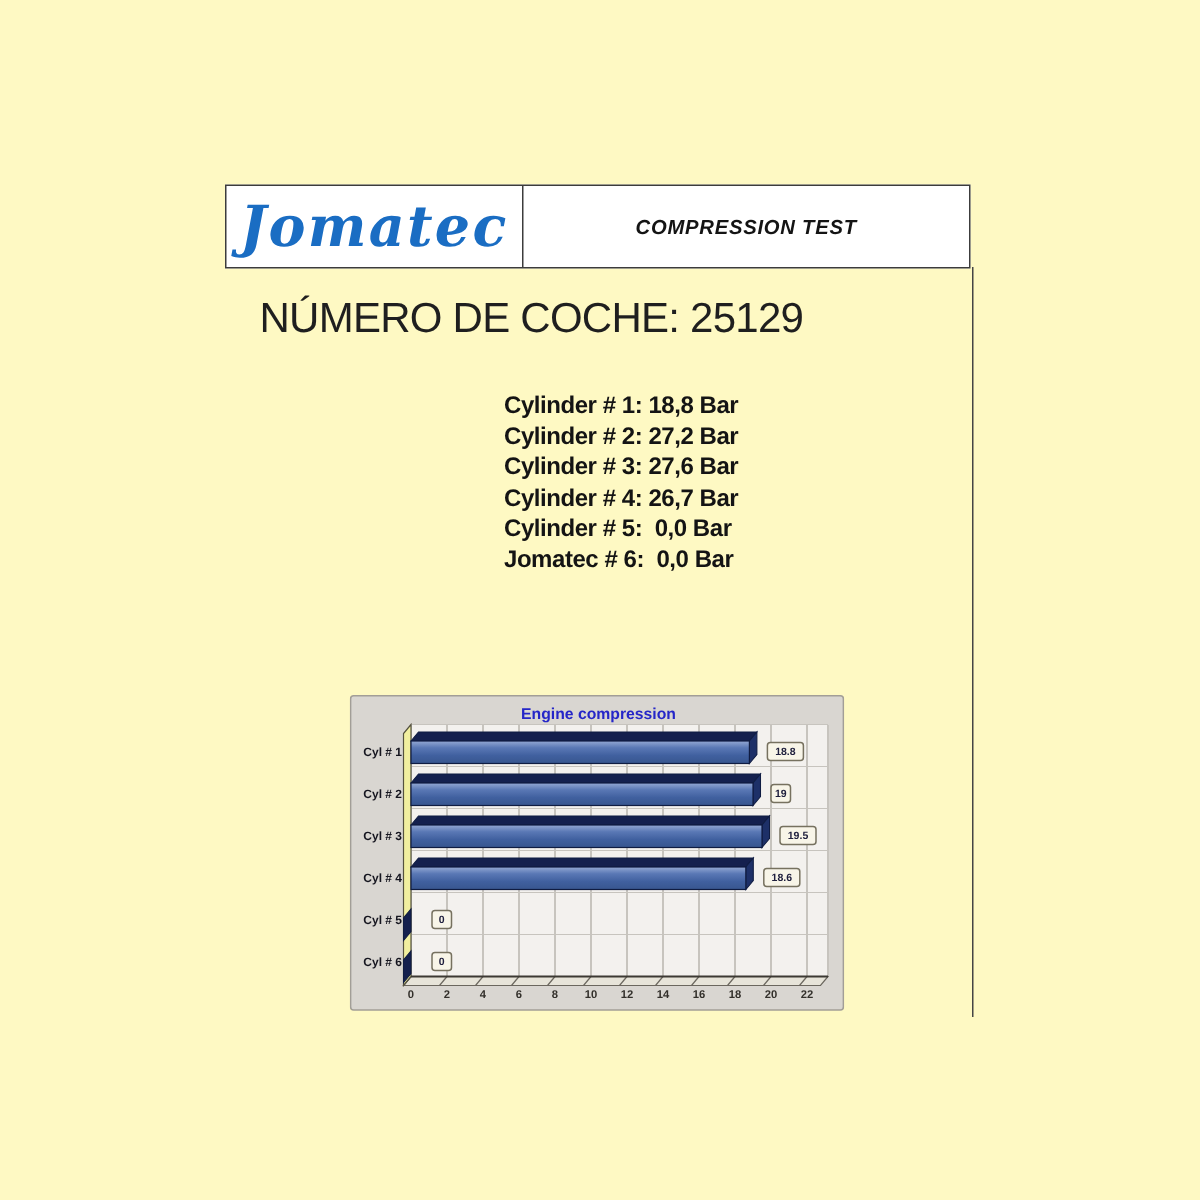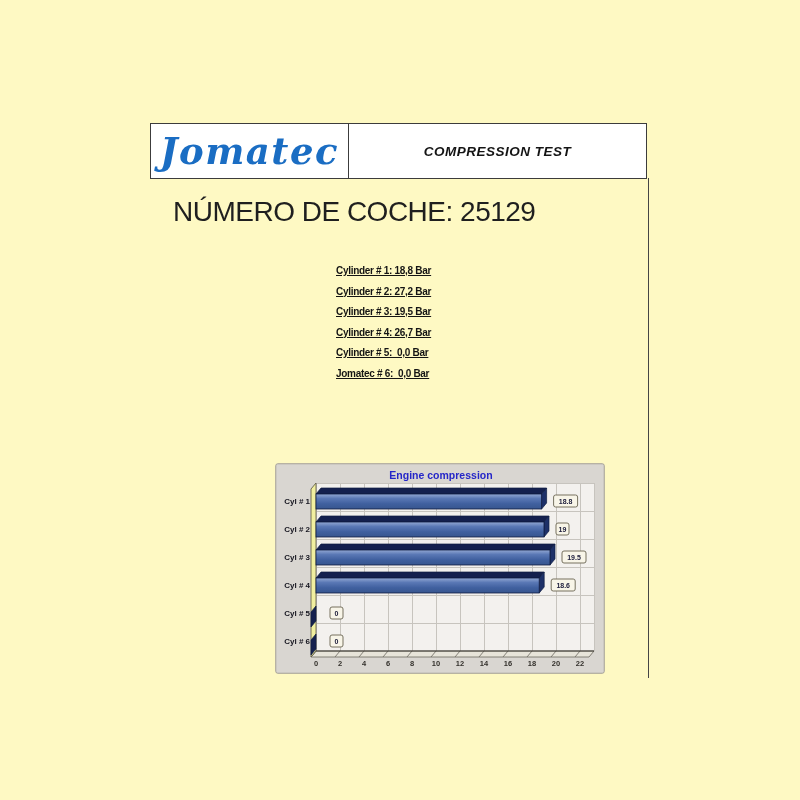--- a/index.html
+++ b/index.html
@@ -26,24 +26,24 @@
   .vline {
     position:absolute; left:647.5px; top:178px; width:1.5px; height:500px;
     background:#454545;
   }
   .car-number {
     position:absolute; left:157px; top:196px; font-size:28px;
     color:#1f1f1f; letter-spacing:-0.5px; white-space:pre;margin-left:16px;
   }
   .readings { position:absolute; left:336px; top:261px; }
   .reading {
-    font-size:10px; font-weight:bold; color:#141414;
-    line-height:20.5px; letter-spacing:-0.3px; white-space:pre;text-decoration:underline;
+    font-size:16px; font-weight:bold; color:#141414;
+    line-height:20.5px; letter-spacing:-0.3px; white-space:pre;
   }
-  .chart { position:absolute; left:233px; top:463px; width:330px; height:211px;margin-left:42px; }
+  .chart { position:absolute; left:233px; top:463px; width:330px; height:211px; }
   .chart svg { display:block; }
 </style>
 </head>
 <body>
 
 <div class="page">
 
   <div class="header-box">
     <div class="logo-cell">
       <span class="logo">Jomatec</span>
@@ -53,21 +53,21 @@
     </div>
   </div>
 
   <div class="vline"></div>
 
   <div class="car-number">NÚMERO DE COCHE: 25129</div>
 
   <div class="readings">
     <div class="reading">Cylinder # 1: 18,8 Bar</div>
     <div class="reading">Cylinder # 2: 27,2 Bar</div>
-    <div class="reading">Cylinder # 3: 19,5 Bar</div>
+    <div class="reading">Cylinder # 3: 27,6 Bar</div>
     <div class="reading">Cylinder # 4: 26,7 Bar</div>
     <div class="reading">Cylinder # 5:  0,0 Bar</div>
     <div class="reading">Jomatec # 6:  0,0 Bar</div>
   </div>
 
   <div class="chart" id="chart">
       <svg width="330" height="211" viewBox="0 0 330 211">
         <defs>
           <linearGradient id="barGrad" x1="0" y1="0" x2="0" y2="1">
             <stop offset="0" stop-color="#93a8d3"></stop>

